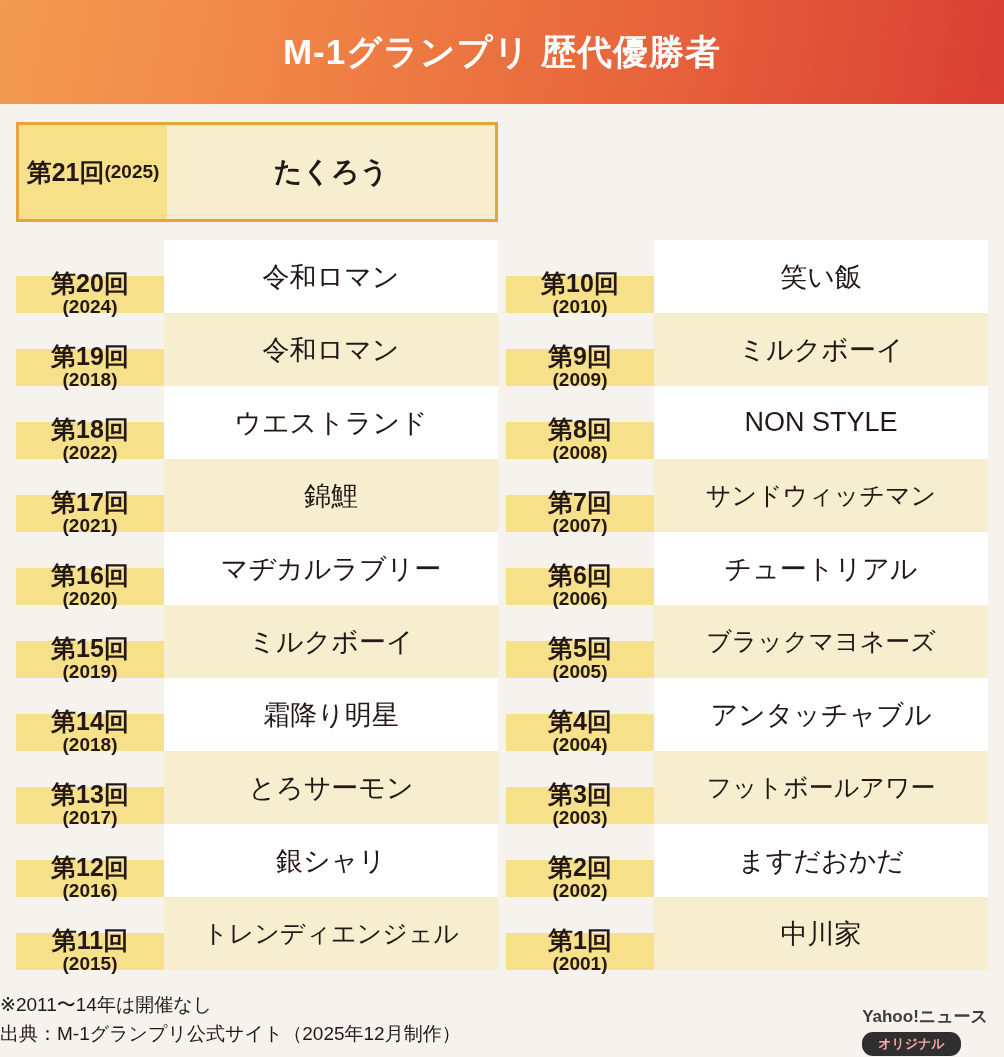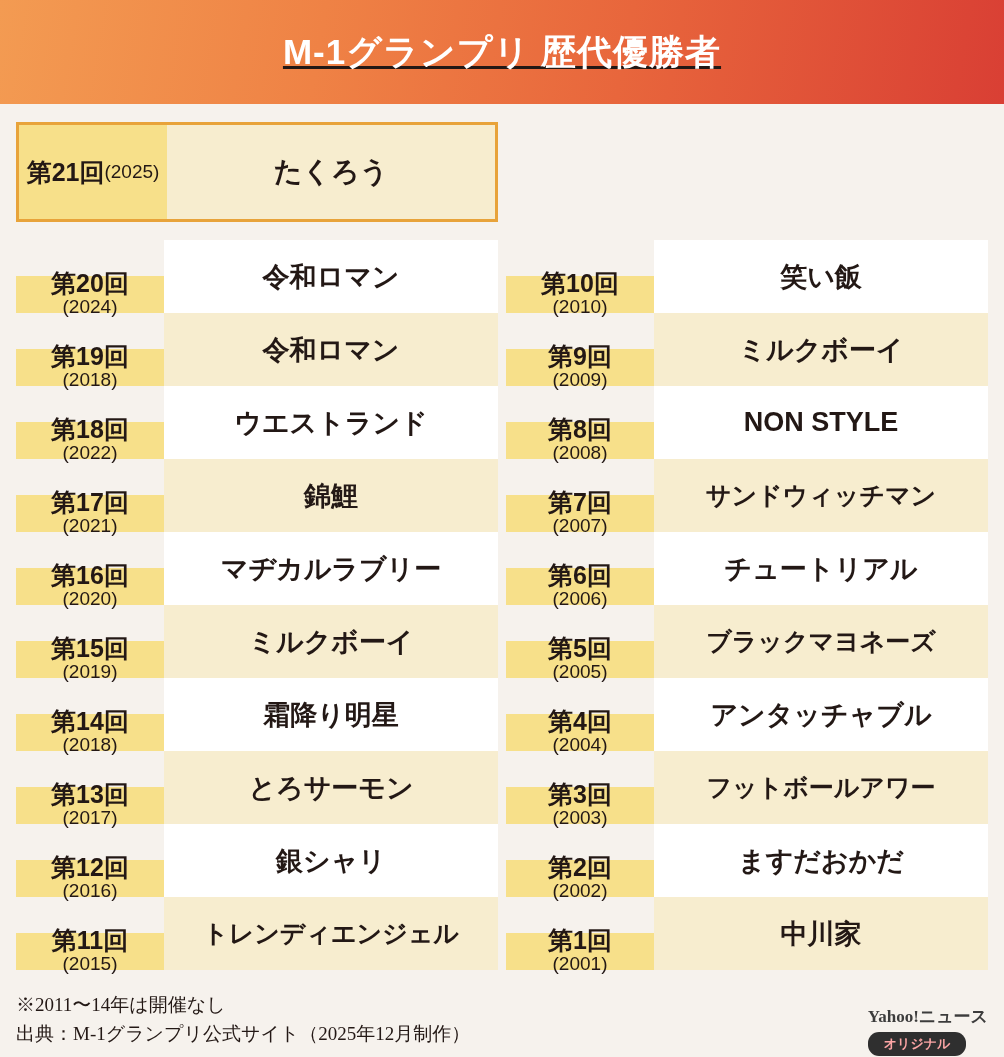--- a/index.html
+++ b/index.html
@@ -20,21 +20,20 @@
     height: 1057px;
     background: #f6f2ed;
   }
   
   .header {
     height: 104px;
     background: linear-gradient(100deg, #f39b52 0%, #ef8245 32%, #e8663c 62%, #d93f34 100%);
     display: flex;
     align-items: center;
     justify-content: center;
-    text-decoration: underline;
   }
   .header-title {
     color: #ffffff;
     font-size: 35px;
     font-weight: bold;
     letter-spacing: 1px;
     text-align: center;
   }
   
   .highlight-wrap {
@@ -66,21 +65,21 @@
     font-size: 28px;
     font-weight: bold;
   }
   .ed-num {
     font-size: 25px;
     font-weight: bold;
     line-height: 1.05;
   }
   .ed-year {
     font-size: 19px;
-    font-weight: normal;
+    font-weight: bold;
     line-height: 1.2;
   }
   
   .columns {
     display: flex;
     gap: 0;
     padding: 18px 16px 0 16px;
   }
   .col {
     width: 482px;
@@ -102,41 +101,40 @@
     justify-content: center;
     box-sizing: border-box;
     margin-top: 36px;
   }
   .row .name {
     flex: 1;
     display: flex;
     align-items: center;
     justify-content: center;
     font-size: 27px;
-    font-weight: bold;
+    font-weight: normal;
     text-align: center;
     padding: 0 4px;
     box-sizing: border-box;
   }
   .name.odd { background: #ffffff; }
   .name.even { background: #f7edcf; }
   .name.small { font-size: 25px; }
   
   .footer {
     position: absolute;
     left: 0;
     right: 0;
     bottom: 0;
     height: 72px;
-    padding: 6px 16px 0 16px;
+    padding: 6px 16px 0 0;
     box-sizing: border-box;
     display: flex;
     justify-content: space-between;
     align-items: flex-start;
-    font-family: Liberation Serif, serif;
   }
   .notes {
     font-size: 19px;
     line-height: 1.5;
     color: #231815;
   }
   .credit {
     padding-top: 14px;
   }
   .credit-brand {

